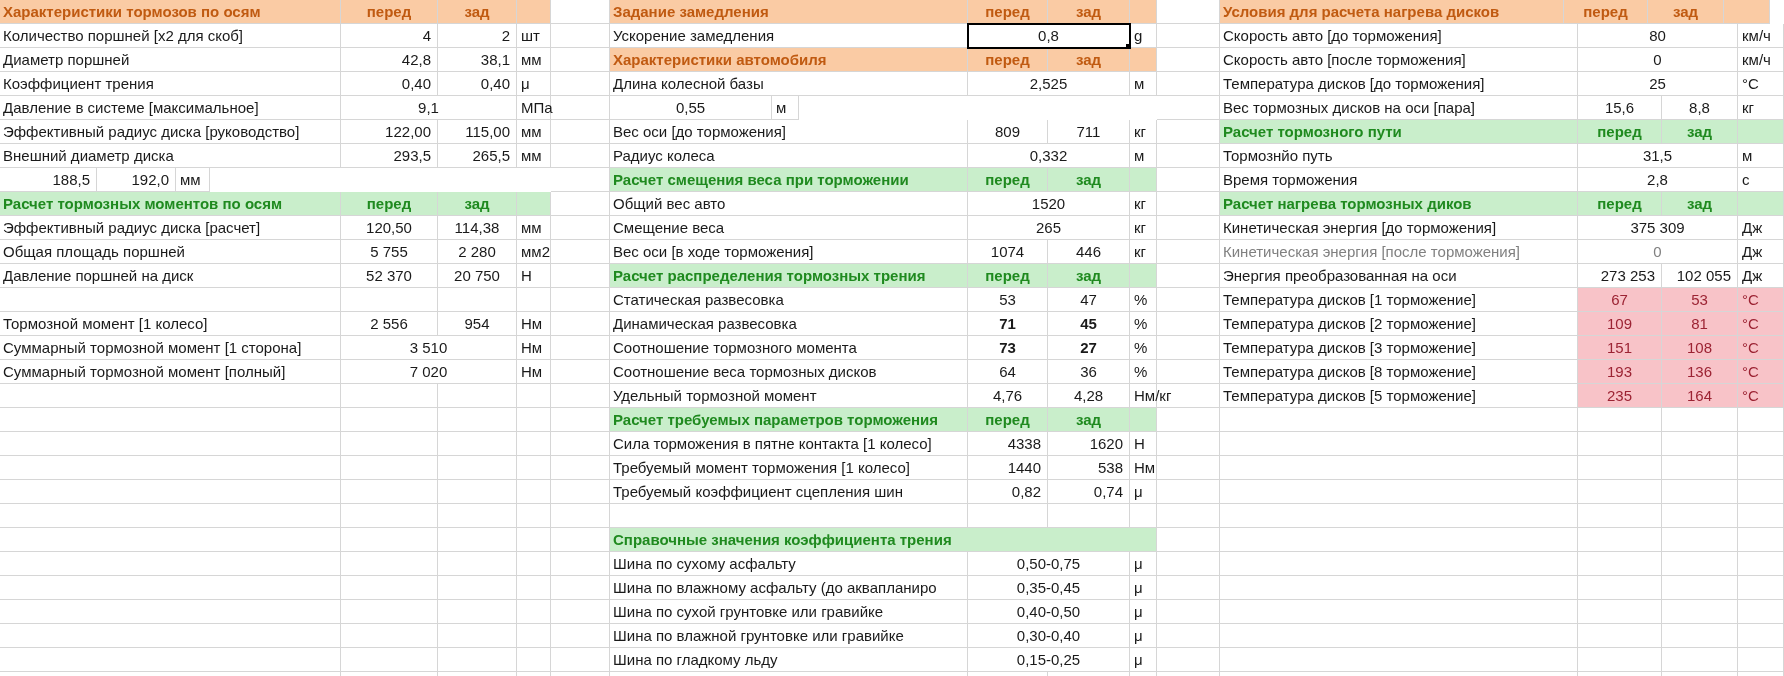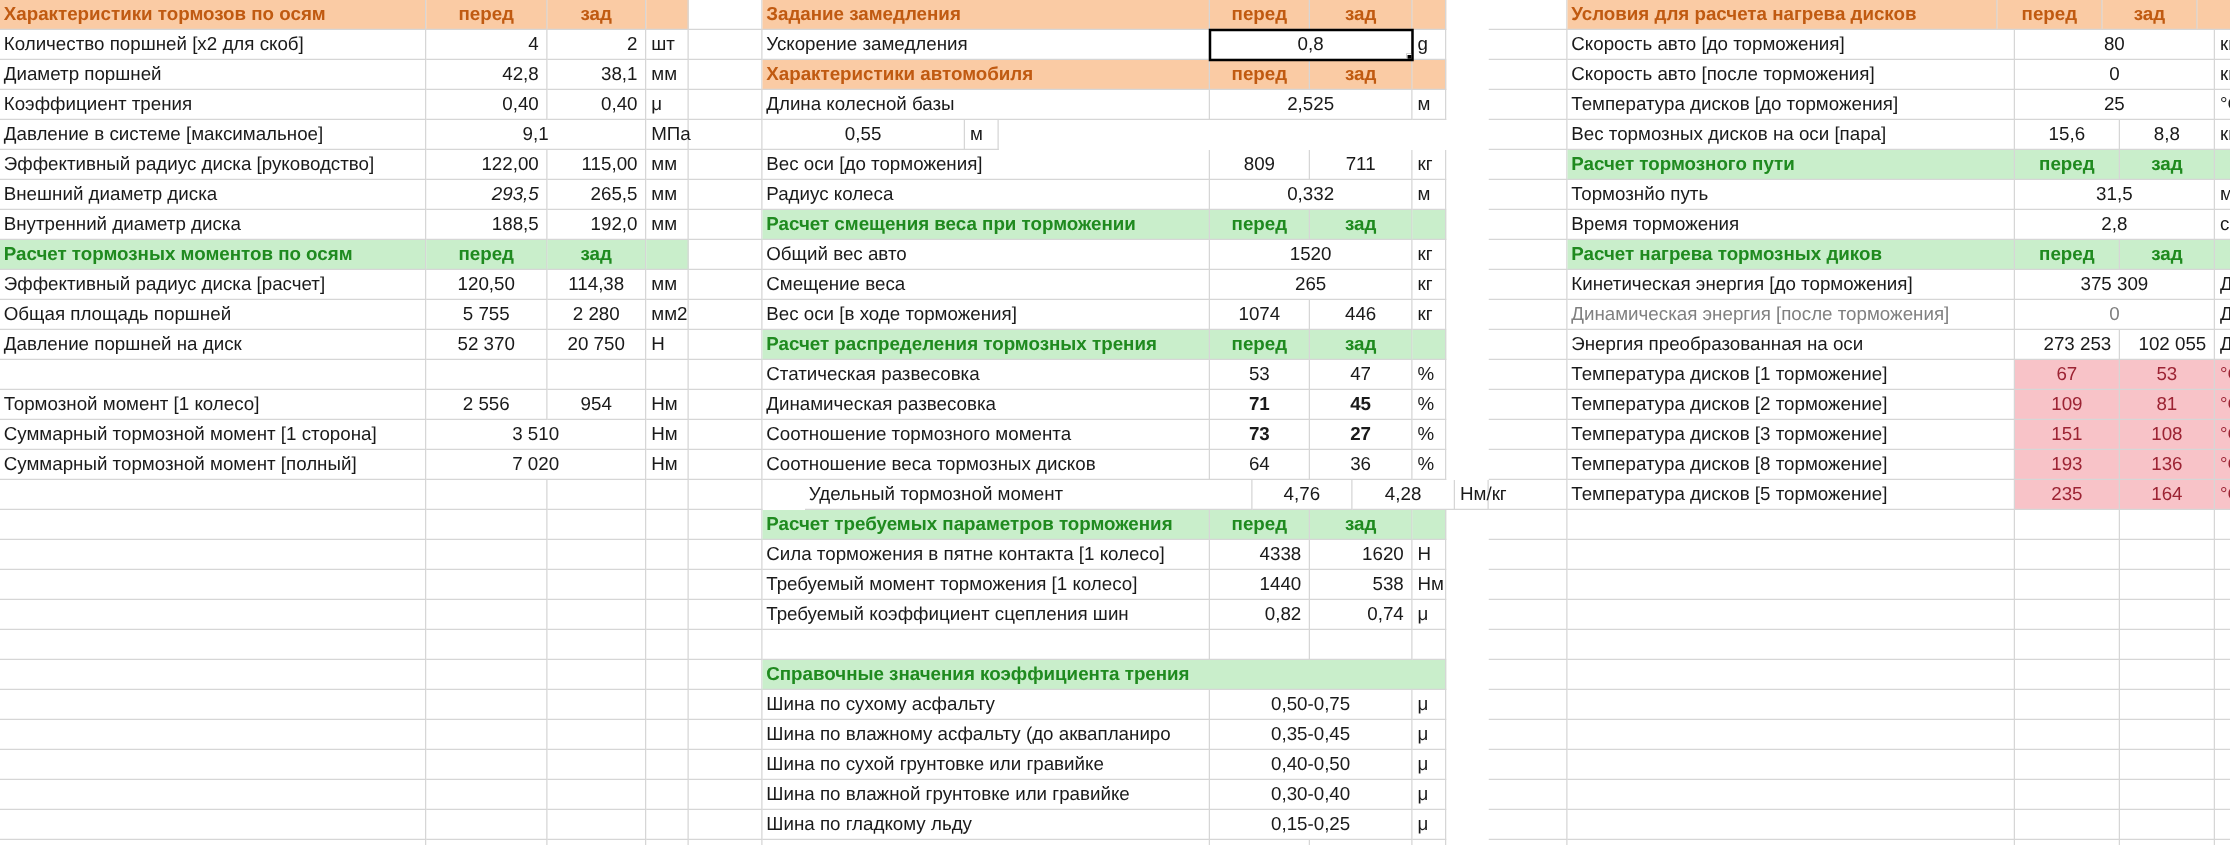--- a/index.html
+++ b/index.html
@@ -87,26 +87,25 @@
         <div class="cell unit" style="width: 34px;">МПа</div>
       </div>
       <div class="row">
         <div class="cell" style="width: 341px;">Эффективный радиус диска [руководство]</div>
         <div class="cell val-r" style="width: 97px;">122,00</div>
         <div class="cell val-r" style="width: 79px;">115,00</div>
         <div class="cell unit" style="width: 34px;">мм</div>
       </div>
       <div class="row">
         <div class="cell" style="width: 341px;">Внешний диаметр диска</div>
-        <div class="cell val-r" style="width: 97px; font-style: italic;">293,5</div>
+        <div class="cell val-r" style="width: 97px;">293,5</div>
         <div class="cell val-r" style="width: 79px;">265,5</div>
         <div class="cell unit" style="width: 34px;">мм</div>
       </div>
       <div class="row">
-        <div class="cell" style="width: 341px;">Внутренний диаметр диска</div>
         <div class="cell val-r" style="width: 97px;">188,5</div>
         <div class="cell val-r" style="width: 79px;">192,0</div>
         <div class="cell unit" style="width: 34px;">мм</div>
       </div>
       <div class="row">
         <div class="cell hg" style="width: 341px;">Расчет тормозных моментов по осям</div>
         <div class="cell hg val-c" style="width: 97px;">перед</div>
         <div class="cell hg val-c" style="width: 79px;">зад</div>
         <div class="cell hg" style="width: 34px;"></div>
       </div>
@@ -402,21 +401,21 @@
         <div class="cell val-c bold" style="width: 82px;">27</div>
         <div class="cell unit" style="width: 27px;">%</div>
       </div>
       <div class="row">
         <div class="cell" style="width: 358px;">Соотношение веса тормозных дисков</div>
         <div class="cell val-c" style="width: 80px;">64</div>
         <div class="cell val-c" style="width: 82px;">36</div>
         <div class="cell unit" style="width: 27px;">%</div>
       </div>
       <div class="row">
-        <div class="cell" style="width: 358px; margin-left: 34px;">Удельный тормозной момент</div>
+        <div class="cell" style="width: 358px;">Удельный тормозной момент</div>
         <div class="cell val-c" style="width: 80px;">4,76</div>
         <div class="cell val-c" style="width: 82px;">4,28</div>
         <div class="cell unit" style="width: 27px;">Нм/кг</div>
       </div>
       <div class="row">
         <div class="cell hg" style="width: 358px;">Расчет требуемых параметров торможения</div>
         <div class="cell hg val-c" style="width: 80px;">перед</div>
         <div class="cell hg val-c" style="width: 82px;">зад</div>
         <div class="cell hg" style="width: 27px;"></div>
       </div>
@@ -617,21 +616,21 @@
         <div class="cell hg val-c" style="width: 84px;">перед</div>
         <div class="cell hg val-c" style="width: 76px;">зад</div>
         <div class="cell hg" style="width: 46px;"></div>
       </div>
       <div class="row">
         <div class="cell" style="width: 358px;">Кинетическая энергия [до торможения]</div>
         <div class="cell val-c" style="width: 160px;">375 309</div>
         <div class="cell unit" style="width: 46px;">Дж</div>
       </div>
       <div class="row">
-        <div class="cell gray" style="width: 358px;">Динамическая энергия [после торможения]</div>
+        <div class="cell gray" style="width: 358px;">Кинетическая энергия [после торможения]</div>
         <div class="cell val-c gray" style="width: 160px;">0</div>
         <div class="cell unit" style="width: 46px;">Дж</div>
       </div>
       <div class="row">
         <div class="cell" style="width: 358px;">Энергия преобразованная на оси</div>
         <div class="cell val-r" style="width: 84px;">273 253</div>
         <div class="cell val-r" style="width: 76px;">102 055</div>
         <div class="cell unit" style="width: 46px;">Дж</div>
       </div>
       <div class="row">

